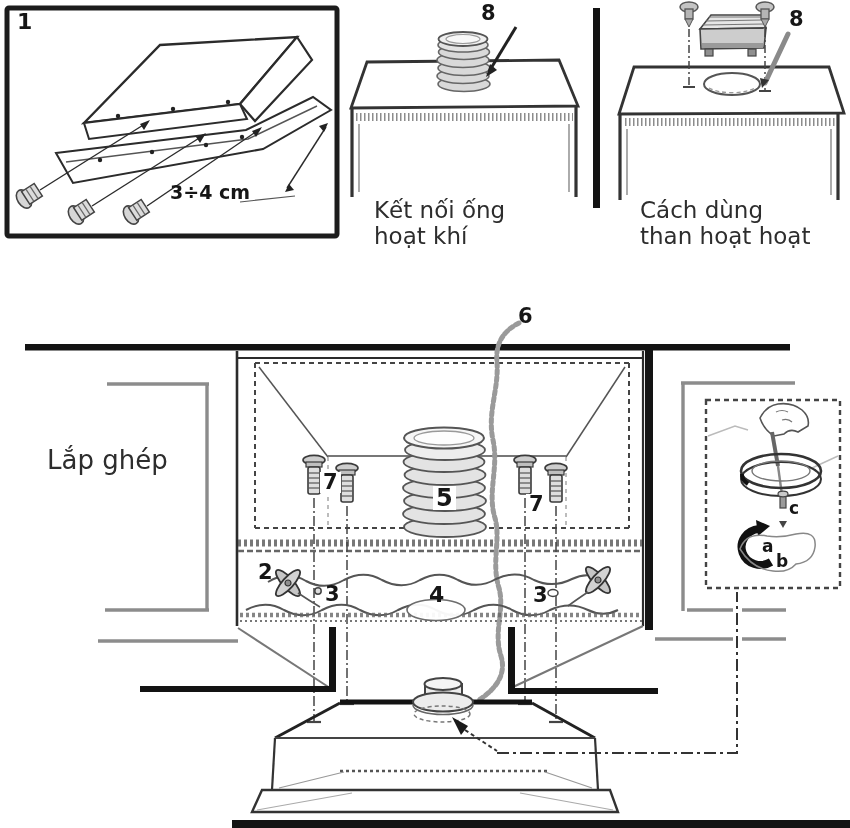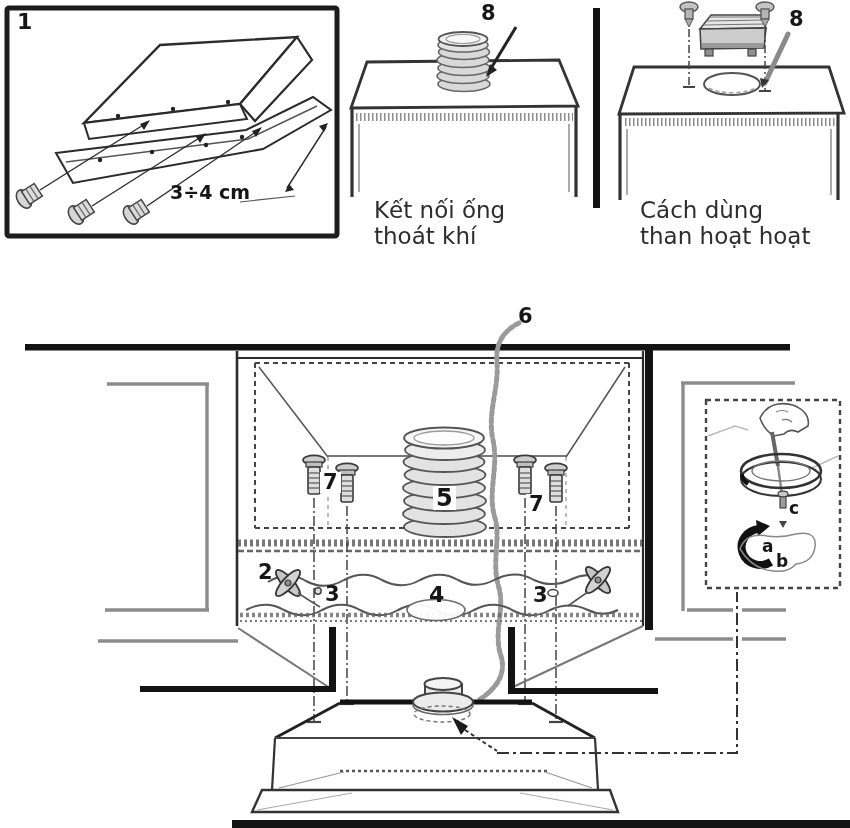--- a/index.html
+++ b/index.html
@@ -344,30 +344,31 @@
     </g>
   </g>
 </svg>
 
   <span class="lbl sz22" style="left:17px;top:11px;">1</span>
   <span class="lbl sz19" style="left:170px;top:183px;">3÷4 cm</span>
 
   <span class="lbl sz21" style="left:481px;top:3px;">8</span>
   <div class="cap cap23" style="left:374px;top:197px;">
     <div>Kết nối ống</div>
-    <div>thoát khí</div>
+    <div>hoạt khí</div>
   </div>
 
   <span class="lbl sz21" style="left:789px;top:9px;">8</span>
   <div class="cap cap23" style="left:640px;top:197px;">
     <div>Cách dùng</div>
     <div>than hoạt hoạt</div>
   </div>
 
   <div class="cap cap26" style="left:47px;top:446px;">
+    <div>Lắp ghép</div>
   </div>
 
   <span class="lbl sz21" style="left:518px;top:306px;">6</span>
   <span class="lbl sz21 halo" style="left:320px;top:472px;">7</span>
   <span class="lbl sz24 halo" style="left:433px;top:486px;">5</span>
   <span class="lbl sz21 halo" style="left:526px;top:494px;">7</span>
   <span class="lbl sz21" style="left:258px;top:562px;">2</span>
   <span class="lbl sz21" style="left:325px;top:584px;">3</span>
   <span class="lbl sz22" style="left:429px;top:584px;">4</span>
   <span class="lbl sz21" style="left:533px;top:585px;">3</span>

